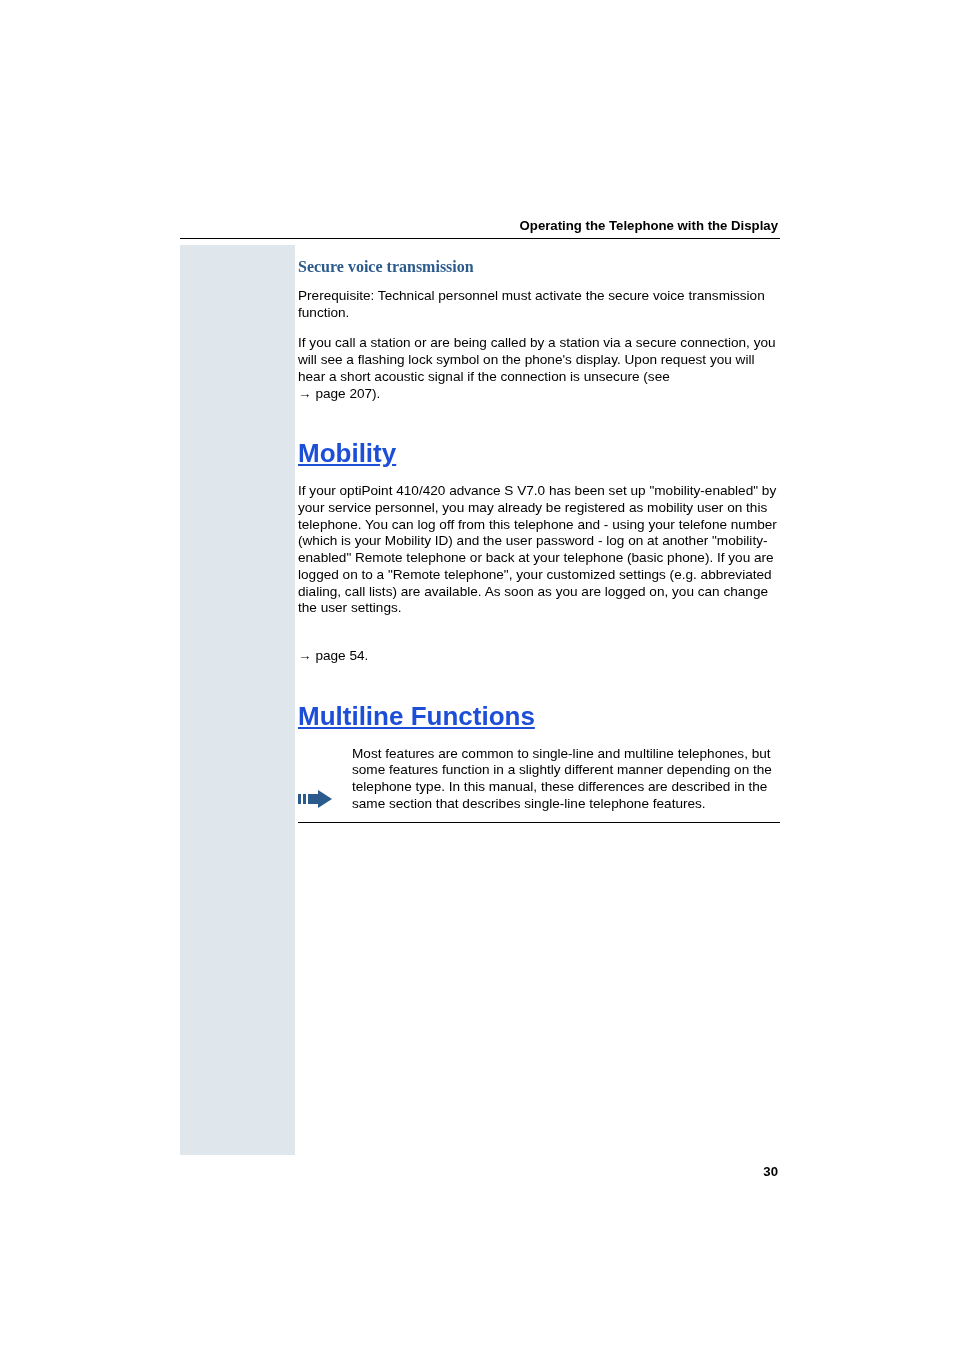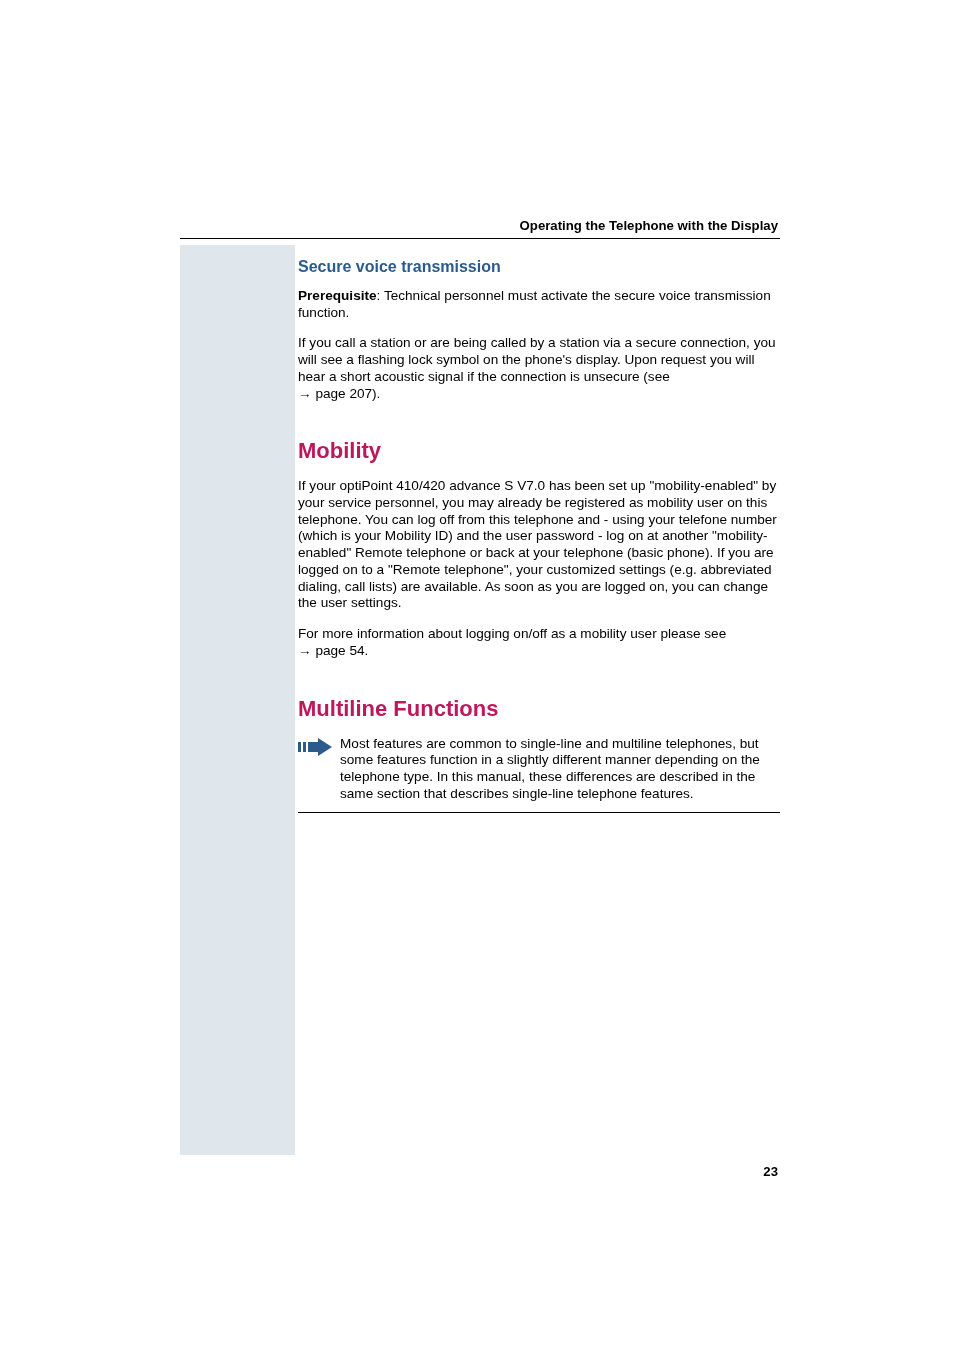--- a/index.html
+++ b/index.html
@@ -2,28 +2,28 @@
 <html><head>
 <meta charset="utf-8">
 <style>
   * { margin: 0; padding: 0; box-sizing: border-box; }
   html, body { width: 954px; height: 1351px; background: #ffffff; font-family: Arial, Helvetica, sans-serif; color: #000; }
   .page { position: relative; width: 954px; height: 1351px; }
   .header-line { position: absolute; left: 180px; top: 238px; width: 600px; border-top: 1.5px solid #000; }
   .header-text { position: absolute; right: 176px; top: 218px; font-size: 13.2px; font-weight: bold; color: #000; }
   .sidebar { position: absolute; left: 180px; top: 245px; width: 115px; height: 910px; background: #dfe6ec; }
   .content { position: absolute; left: 298px; top: 258px; width: 482px; }
-  .h3 { font-size: 16px; font-weight: bold; color: #2b5a8c; margin-bottom: 12px; }
-  .h2 { font-size: 22px; font-weight: bold; color: #be185d; margin-bottom: 14px; }
+  .h3 { font-size: 16px; font-weight: bold; color: #2b5a8c; margin-bottom: 12px; font-family: Liberation Serif, serif; }
+  .h2 { font-size: 26px; font-weight: bold; color: #1d4ed8; margin-bottom: 14px; text-decoration: underline; }
   .para { font-size: 13.6px; line-height: 1.23; color: #000; margin-bottom: 14px; }
-  .para .bold { font-weight: bold; }
+  .para .bold { font-weight: normal; }
   .arrow { font-family: Arial, sans-serif; }
   .bullets { font-size: 13.6px; line-height: 1.23; color: #000; list-style: disc; padding-left: 22px; margin-top: -12px; margin-bottom: 12px; }
   .bullets li { margin-bottom: 0px; padding-left: 2px; }
-  .note-row { display: flex; align-items: flex-start; gap: 6px; margin-bottom: 10px; }
+  .note-row { display: flex; align-items: flex-end; gap: 18px; margin-bottom: 10px; }
   .note-icon { flex: 0 0 36px; margin-top: 2px; }
   .note-text { font-size: 13.6px; line-height: 1.23; color: #000; }
   .note-divider { border-top: 1px solid #000; margin-top: 4px; width: 100%; }
   .page-number { position: absolute; right: 176px; bottom: 172px; font-size: 13.2px; font-weight: bold; }
   .spacer-md { height: 22px; }
 </style>
 </head>
 <body>
 
 <div class="page">
@@ -46,21 +46,21 @@
       <span class="arrow">→ </span><span>page 207).</span>
     </p>
 
     <div class="spacer-md"></div>
 
     <div class="h2">Mobility</div>
 
     <p class="para">If your optiPoint 410/420 advance S V7.0 has been set up "mobility-enabled" by your service personnel, you may already be registered as mobility user on this telephone. You can log off from this telephone and - using your telefone number (which is your Mobility ID) and the user password - log on at another "mobility-enabled" Remote telephone or back at your telephone (basic phone). If you are logged on to a "Remote telephone", your customized settings (e.g. abbreviated dialing, call lists) are available. As soon as you are logged on, you can change the user settings.</p>
 
     <p class="para">
-      <span>For more information about logging on/off as a mobility user please see </span><br>
+      <br>
       <span class="arrow">→ </span><span>page 54.</span>
     </p>
 
     <div class="spacer-md"></div>
 
     <div class="h2">Multiline Functions</div>
 
 
 
     <div class="note-row">
@@ -71,15 +71,15 @@
           <rect x="10" y="4" width="10" height="10" fill="#2b5a8c"></rect>
           <polygon points="20,0 20,18 34,9" fill="#2b5a8c"></polygon>
         </svg>
       </div>
       <div class="note-text">Most features are common to single-line and multiline telephones, but some features function in a slightly different manner depending on the telephone type. In this manual, these differences are described in the same section that describes single-line telephone features.</div>
     </div>
     <div class="note-divider"></div>
 
   </div>
 
-  <div class="page-number">23</div>
+  <div class="page-number">30</div>
 
 </div>
 
 </body></html>

